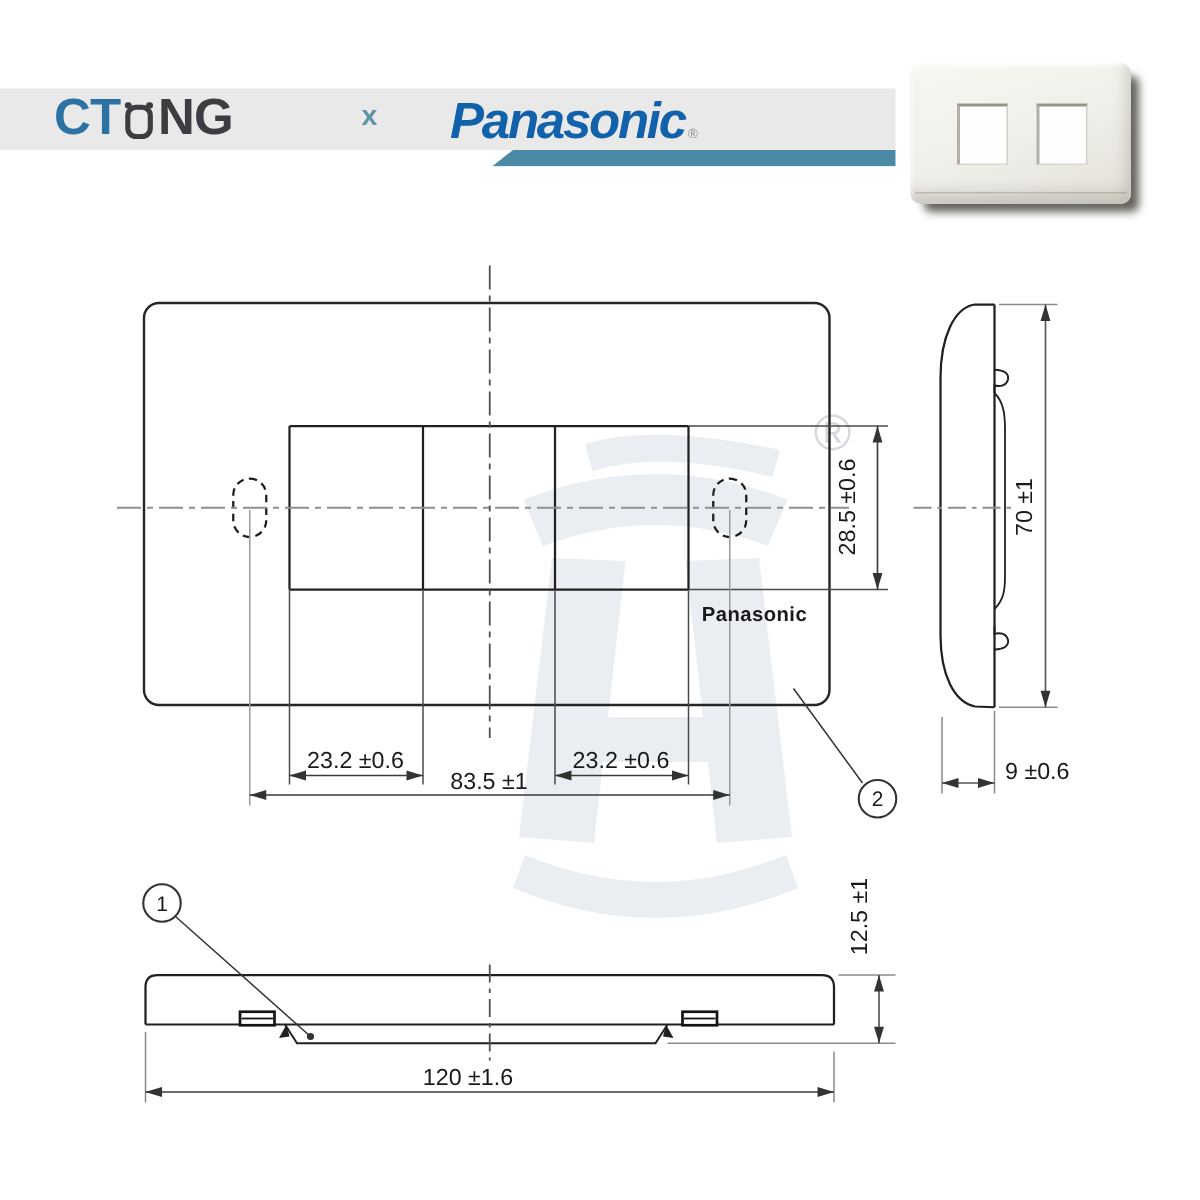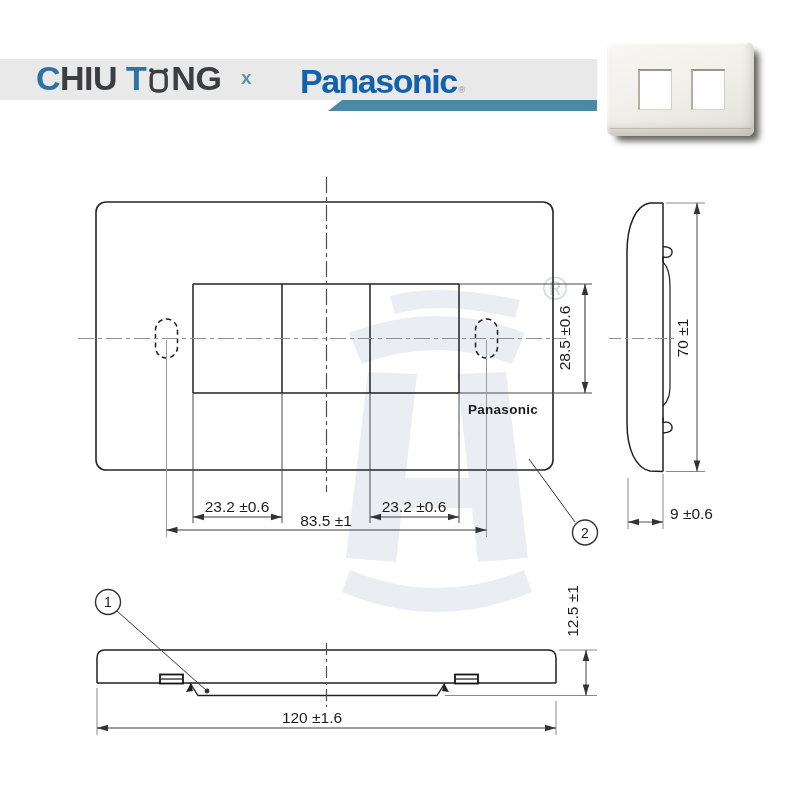--- a/index.html
+++ b/index.html
@@ -10,21 +10,21 @@
   
   .topbar{position:absolute;left:0;top:59px;width:609px;height:41px;background:#e9e9e9;}
   .stripe{position:absolute;left:328px;top:100px;width:281px;height:11px;background:#4b8aa4;
           clip-path:polygon(14px 0,100% 0,100% 100%,0 100%);}
   .brand-left{position:absolute;left:36px;top:61px;height:34px;display:flex;align-items:center;
               font-size:34px;font-weight:800;letter-spacing:-0.5px;color:#3c3d40;white-space:pre;}
   .brand-left .blue{color:#2c73a4;}
   .cup{display:inline-block;margin:3px 1px 0 1px;}
   .xmark{position:absolute;left:241px;top:67px;font-size:19px;font-weight:700;color:#5e93aa;}
   .brand-right{position:absolute;left:300px;top:62px;font-size:34px;font-weight:800;
-               letter-spacing:-1.5px;color:#1261ab;}
+               letter-spacing:-1.5px;color:#1261ab;font-style:italic;}
   .brand-right .reg{font-size:9px;font-weight:400;color:#8f8f8f;vertical-align:baseline;margin-left:2px;}
   
   .photo{position:absolute;left:597px;top:28px;width:173px;height:119px;background:#fff;z-index:3;}
   .plate{position:absolute;left:10px;top:14px;width:147px;height:94px;border-radius:7px;
          background:linear-gradient(160deg,#f8f7f3 0%,#f0efe9 50%,#e2e0d8 100%);
          box-shadow:7px 7px 6px -2px rgba(72,70,66,0.85),
                     inset -3px -7px 9px rgba(118,113,103,0.28),
                     inset 2px 2px 3px #ffffff;}
   .plate::after{content:"";position:absolute;left:3px;right:3px;bottom:7px;height:1px;
                 background:rgba(128,123,112,0.35);}
@@ -39,21 +39,21 @@
   .dimtxt{font-size:15.5px;}
   .callout{font-size:14px;}
   .platelogo{font-size:13.5px;font-weight:700;letter-spacing:0.3px;fill:#15171c;}
 </style>
 </head>
 <body>
 
 <div class="topbar"></div>
 <div class="stripe"></div>
 
-<div class="brand-left"><span class="blue">C</span><span>HIU </span><span class="blue">T</span><svg class="cup" width="23" height="29" viewBox="0 0 23 29">
+<div class="brand-left"><span class="blue">C</span><span class="blue">T</span><svg class="cup" width="23" height="29" viewBox="0 0 23 29">
     <rect x="4.2" y="6.5" width="15" height="19.5" rx="5.5" fill="none" stroke="#3c3d40" stroke-width="3.4"></rect>
     <rect x="2.2" y="3.2" width="4.6" height="4.2" rx="2" fill="#3c3d40"></rect>
     <rect x="16.4" y="3.2" width="4.6" height="4.2" rx="2" fill="#3c3d40"></rect>
   </svg><span>NG</span></div>
 
 <div class="xmark">x</div>
 
 <div class="brand-right"><span>Panasonic</span><span class="reg">®</span></div>
 
 <div class="photo">

